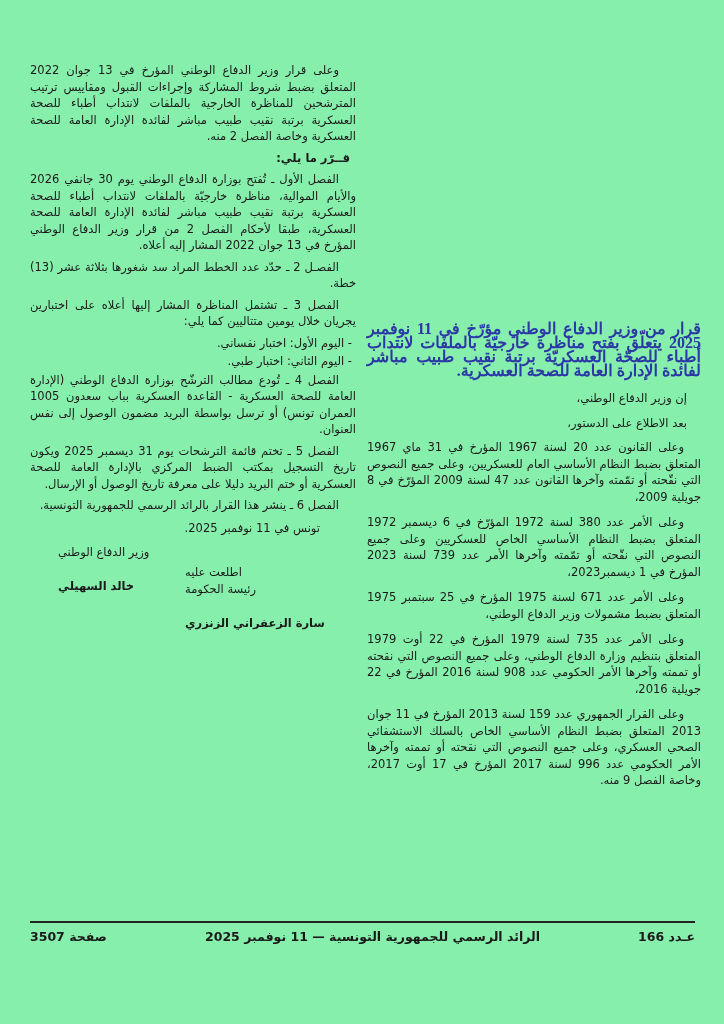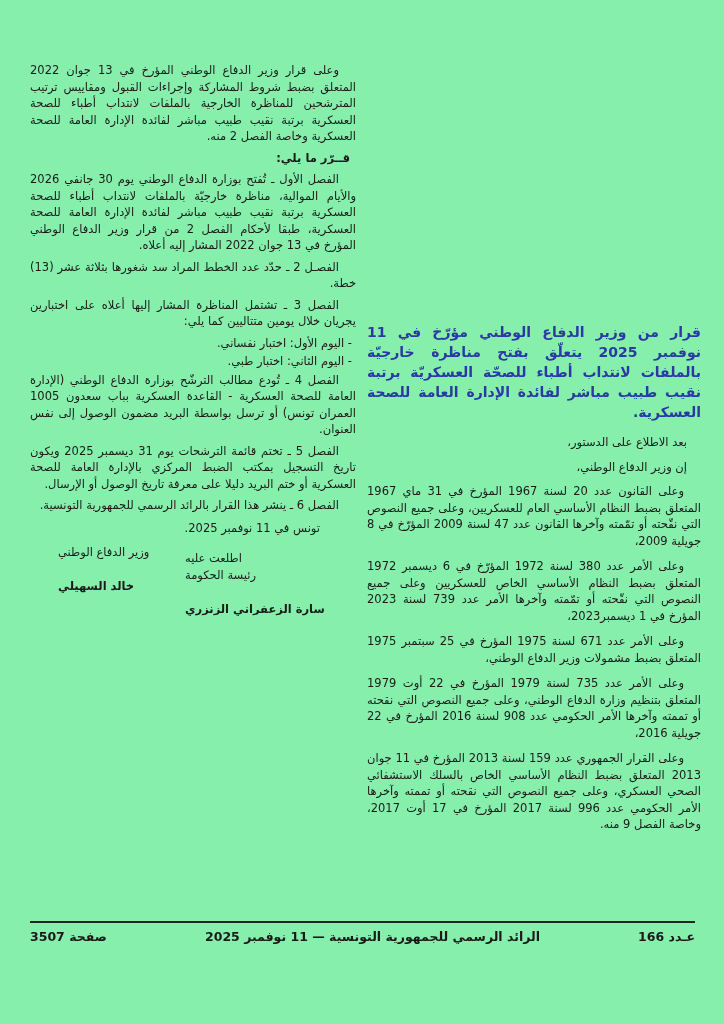--- a/index.html
+++ b/index.html
@@ -33,32 +33,33 @@
     text-indent: 6px;
   }
   .lead { font-weight: normal; }
 
   .listitem { margin: 0 0 2px 0; text-indent: 4px; text-align: right; }
 
   .decree-title {
     margin: 0 0 12px 0;
     font-weight: bold;
     color: #2b38a6;
-    font-size: 14px;
-    line-height: 20px;
+    font-size: 16px;
+    line-height: 14px;
     text-indent: 0;
+    font-family: Liberation Serif, serif;
   }
   .intro { margin: 0 0 8px 0; text-align: right; text-indent: 14px; }
 
   .city-date { margin: 6px 0 0 0; text-align: right; text-indent: 36px; }
 
   .sig-area { position: relative; height: 100px; }
   .sig-block { position: absolute; text-align: left; line-height: 17px; }
   .sig-minister { left: 28px;  top: 8px;  width: 115px; }
-  .sig-pm       { left: 155px; top: 14px; width: 150px; }
+  .sig-pm       { left: 155px; top: 28px; width: 150px; }
   .sig-name { font-weight: bold; margin-top: 17px; }
 
   .footer-rule {
     position: absolute;
     top: 921px; left: 30px;
     width: 665px; height: 2px;
     background: #222222;
   }
   .footer {
     position: absolute;
@@ -106,22 +107,22 @@
       <div class="sig-block sig-pm">
         <div>اطلعت عليه</div>
         <div>رئيسة الحكومة</div>
         <div class="sig-name">سارة الزعفراني الزنزري</div>
       </div>
     </div>
   </div>
 
   <div class="col col-right">
     <p class="decree-title">قرار من وزير الدفاع الوطني مؤرّخ في 11 نوفمبر 2025 يتعلّق بفتح مناظرة خارجيّة بالملفات لانتداب أطباء للصحّة العسكريّة برتبة نقيب طبيب مباشر لفائدة الإدارة العامة للصحة العسكرية.</p>
+    <p class="intro">إن وزير الدفاع الوطني،</p>
     <p class="intro">بعد الاطلاع على الدستور،</p>
-    <p class="intro">إن وزير الدفاع الوطني،</p>
     <p class="para">وعلى القانون عدد 20 لسنة 1967 المؤرخ في 31 ماي 1967 المتعلق بضبط النظام الأساسي العام للعسكريين، وعلى جميع النصوص التي نقّحته أو تمّمته وآخرها القانون عدد 47 لسنة 2009 المؤرّخ في 8 جويلية 2009،</p>
     <p class="para">وعلى الأمر عدد 380 لسنة 1972 المؤرّخ في 6 ديسمبر 1972 المتعلق بضبط النظام الأساسي الخاص للعسكريين وعلى جميع النصوص التي نقّحته أو تمّمته وآخرها الأمر عدد 739 لسنة 2023 المؤرخ في 1 ديسمبر2023،</p>
     <p class="para">وعلى الأمر عدد 671 لسنة 1975 المؤرخ في 25 سبتمبر 1975 المتعلق بضبط مشمولات وزير الدفاع الوطني،</p>
     <p class="para">وعلى الأمر عدد 735 لسنة 1979 المؤرخ في 22 أوت 1979 المتعلق بتنظيم وزارة الدفاع الوطني، وعلى جميع النصوص التي نقحته أو تممته وآخرها الأمر الحكومي عدد 908 لسنة 2016 المؤرخ في 22 جويلية 2016،</p>
     <p class="para">وعلى القرار الجمهوري عدد 159 لسنة 2013 المؤرخ في 11 جوان 2013 المتعلق بضبط النظام الأساسي الخاص بالسلك الاستشفائي الصحي العسكري، وعلى جميع النصوص التي نقحته أو تممته وآخرها الأمر الحكومي عدد 996 لسنة 2017 المؤرخ في 17 أوت 2017، وخاصة الفصل 9 منه.</p>
   </div>
 
   <div class="footer-rule"></div>
   <div class="footer">
     <span>عـدد 166</span>

